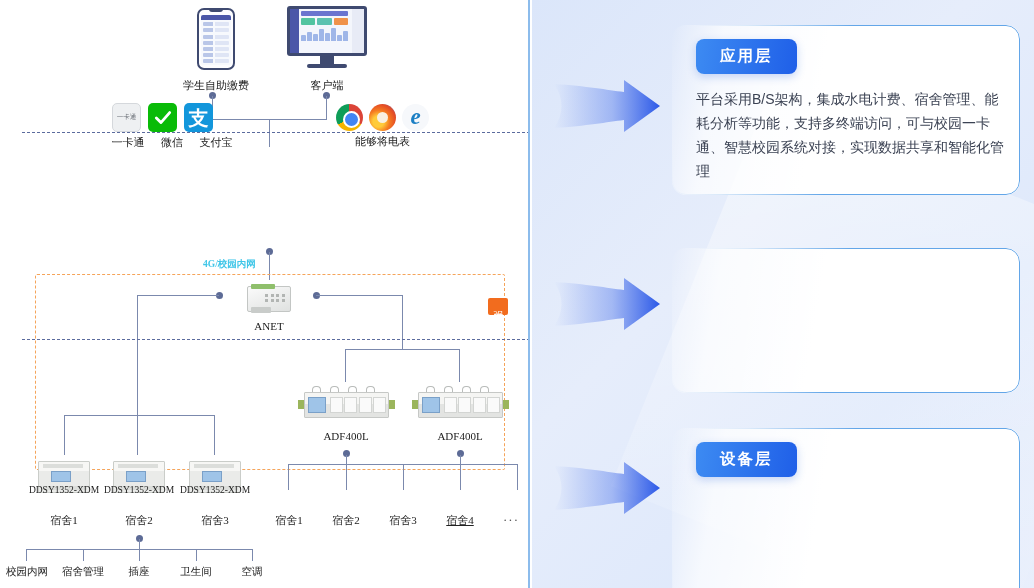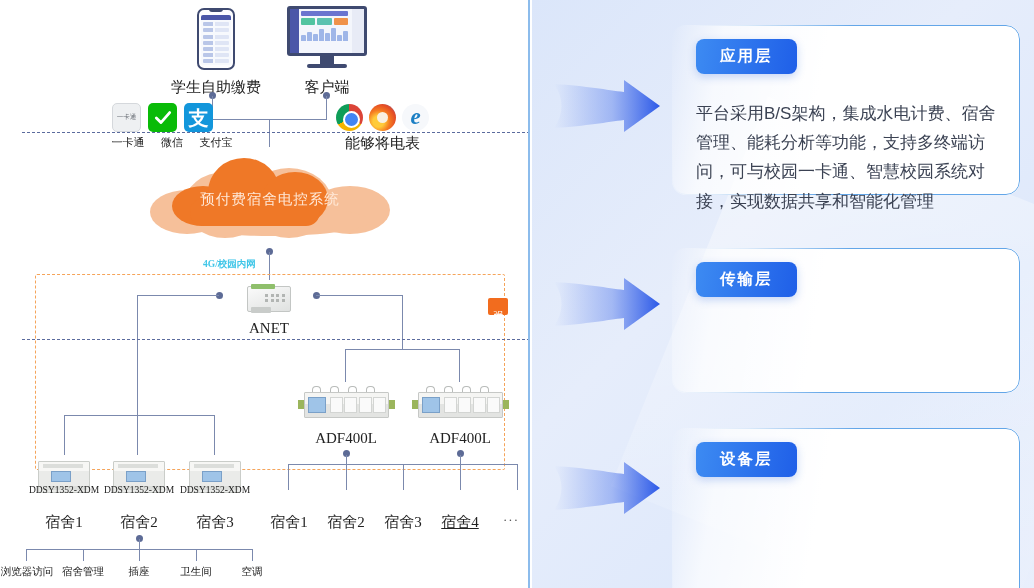--- a/index.html
+++ b/index.html
@@ -52,21 +52,21 @@
   .ms-cards { display:flex; gap:2px; margin-bottom:2px; }
   .ms-cards i { display:block; height:7px; flex:1; border-radius:1px; }
   .ms-c1 { background:#52c4a0; } .ms-c2 { background:#5cc2b0; } .ms-c3 { background:#f0924a; }
   .ms-chart { display:flex; align-items:flex-end; gap:1.5px; height:14px; }
   .ms-chart i { flex:1; background:#9fb6e8; border-radius:1px 1px 0 0;}
   .ms-rightcol { width:12px; background:#e8ebf6; margin-left:2px; }
   .monitor-neck { width:14px; height:8px; background:#3f4a70; margin:0 auto; }
   .monitor-base { width:40px; height:4px; border-radius:2px; background:#3f4a70; margin:0 auto; }
 
   .dev-label {
-    position: absolute; text-align: center; font-size: 15px; color: #222;
+    position: absolute; text-align: center; font-size: 11px; color: #222;
     white-space: nowrap;
   }
 
   
   .pay-icons { position: absolute; left: 112px; top: 103px; display:flex; align-items:flex-end; gap:7px; }
   .ico { width: 29px; height: 29px; border-radius: 5px; display:flex; align-items:center; justify-content:center; }
   .ico-card { background:#eef0f2; border:1px solid #d5d8dc; font-size:6.5px; color:#6b7078; font-family:"Liberation Sans",sans-serif;}
   .ico-wechat { background:#09bb07; }
   .ico-wechat svg { width: 20px; height: 20px; }
   .ico-alipay { background:#1296db; color:#fff; font-size:20px; font-weight:bold; font-family:"Liberation Sans",sans-serif; line-height:1;}
@@ -166,21 +166,21 @@
   }
   .badge {
     display:inline-block; padding:7px 24px; border-radius:8px;
     background:linear-gradient(100deg,#3d8bf2 0%, #1f5fe8 100%);
     color:#ffffff; font-size:15.5px; font-weight:bold; letter-spacing:2px;
     box-shadow: 0 3px 8px rgba(40,100,220,.25);
     font-family:"Liberation Sans","DejaVu Sans",sans-serif;
     position:relative; z-index:2;
   }
   .card-text {
-    margin-top:25px; font-size:17px; line-height:1.72; color:#3b4253;
+    margin-top:13px; font-size:14px; line-height:1.72; color:#3b4253;
     font-family:"Liberation Sans","DejaVu Sans",sans-serif;
     position:relative; z-index:2;
   }
 </style>
 </head>
 <body>
 
 <div id="root">
 
   <div id="left-panel">
@@ -261,36 +261,20 @@
 
     <div class="browsers">
       <div class="bico b-chrome"></div>
       <div class="bico b-firefox"></div>
       <div class="bico b-ie">e</div>
     </div>
     <div class="dev-label" style="left:330px; top:134px; width:105px;">能够将电表</div>
 
     <div class="dash-h" style="left:22px; top:132px; width:508px;"></div>
 
-    <div class="cloud-wrap">
-      <div class="cloud-back">
-        <i class="b" style="left:0; top:22px; width:74px; height:44px;"></i>
-        <i class="b" style="left:34px; top:4px; width:82px; height:66px;"></i>
-        <i class="b" style="left:96px; top:0px; width:86px; height:70px;"></i>
-        <i class="b" style="left:160px; top:18px; width:80px; height:48px;"></i>
-        <i class="b" style="left:20px; top:38px; width:200px; height:30px;"></i>
-      </div>
-      <div class="cloud-front">
-        <i class="f" style="position:absolute; left:22px; top:36px; width:62px; height:40px; background:#ef7827; border-radius:50%;"></i>
-        <i class="f" style="position:absolute; left:58px; top:8px; width:72px; height:68px; background:#ef7827; border-radius:50%;"></i>
-        <i class="f" style="position:absolute; left:112px; top:22px; width:66px; height:54px; background:#ef7827; border-radius:50%;"></i>
-        <i class="f" style="position:absolute; left:40px; top:48px; width:130px; height:28px; background:#ef7827; border-radius:14px;"></i>
-      </div>
-      <div class="cloud-text">预付费宿舍电控系统</div>
-    </div>
 
     <div class="dot" style="left:266px; top:248px;"></div>
     <div class="ln ln-v" style="left:269px; top:252px; height:28px;"></div>
     <div class="net-label" style="left:203px; top:258px;">4G/校园内网</div>
 
     <div class="dash-orange" style="left:35px; top:274px; width:470px; height:196px; border-radius:2px;"></div>
     <div class="vlabel" style="left:488px; top:298px;">强电间集中安装</div>
 
     <div class="anet">
       <div class="anet-body">
@@ -397,21 +381,21 @@
     <div class="dev-label" style="left:175px; top:513px; width:80px;">宿舍3</div>
 
     <div class="dot" style="left:136px; top:535px;"></div>
     <div class="ln ln-v" style="left:139px; top:539px; height:22px;"></div>
     <div class="ln ln-h" style="left:26px; top:549px; width:227px;"></div>
     <div class="ln ln-v" style="left:26px; top:549px; height:12px;"></div>
     <div class="ln ln-v" style="left:83px; top:549px; height:12px;"></div>
     <div class="ln ln-v" style="left:196px; top:549px; height:12px;"></div>
     <div class="ln ln-v" style="left:252px; top:549px; height:12px;"></div>
 
-    <div class="dev-label" style="left:0px; top:565px; width:54px; font-size:10.5px;">浏览器访问</div>
+    <div class="dev-label" style="left:0px; top:565px; width:54px; font-size:10.5px;">校园内网</div>
     <div class="dev-label" style="left:56px; top:565px; width:54px; font-size:10.5px;">宿舍管理</div>
     <div class="dev-label" style="left:112px; top:565px; width:54px; font-size:10.5px;">插座</div>
     <div class="dev-label" style="left:169px; top:565px; width:54px; font-size:10.5px;">卫生间</div>
     <div class="dev-label" style="left:225px; top:565px; width:54px; font-size:10.5px;">空调</div>
 
     <div class="dot" style="left:343px; top:450px;"></div>
     <div class="dot" style="left:457px; top:450px;"></div>
     <div class="ln ln-v" style="left:346px; top:455px; height:35px;"></div>
     <div class="ln ln-v" style="left:460px; top:455px; height:35px;"></div>
     <div class="ln ln-h" style="left:288px; top:464px; width:230px;"></div>
@@ -460,20 +444,19 @@
       </defs>
       <path d="M2,14 C35,16 55,20 72,22 L72,10 L108,36 L72,62 L72,50 C55,52 35,56 2,58 C12,44 12,28 2,14 Z" fill="url(#ag3)"></path>
     </svg>
 
     <div class="card" style="top:25px; height:170px;">
       <div class="badge">应用层</div>
       <div class="card-text">平台采用B/S架构，集成水电计费、宿舍管理、能耗分析等功能，支持多终端访问，可与校园一卡通、智慧校园系统对接，实现数据共享和智能化管理</div>
     </div>
 
     <div class="card" style="top:248px; height:145px;">
-      <div class="badge">传输层</div>
     </div>
 
     <div class="card" style="top:428px; height:201px;">
       <div class="badge">设备层</div>
     </div>
   </div>
 </div>
 
 </body></html>

